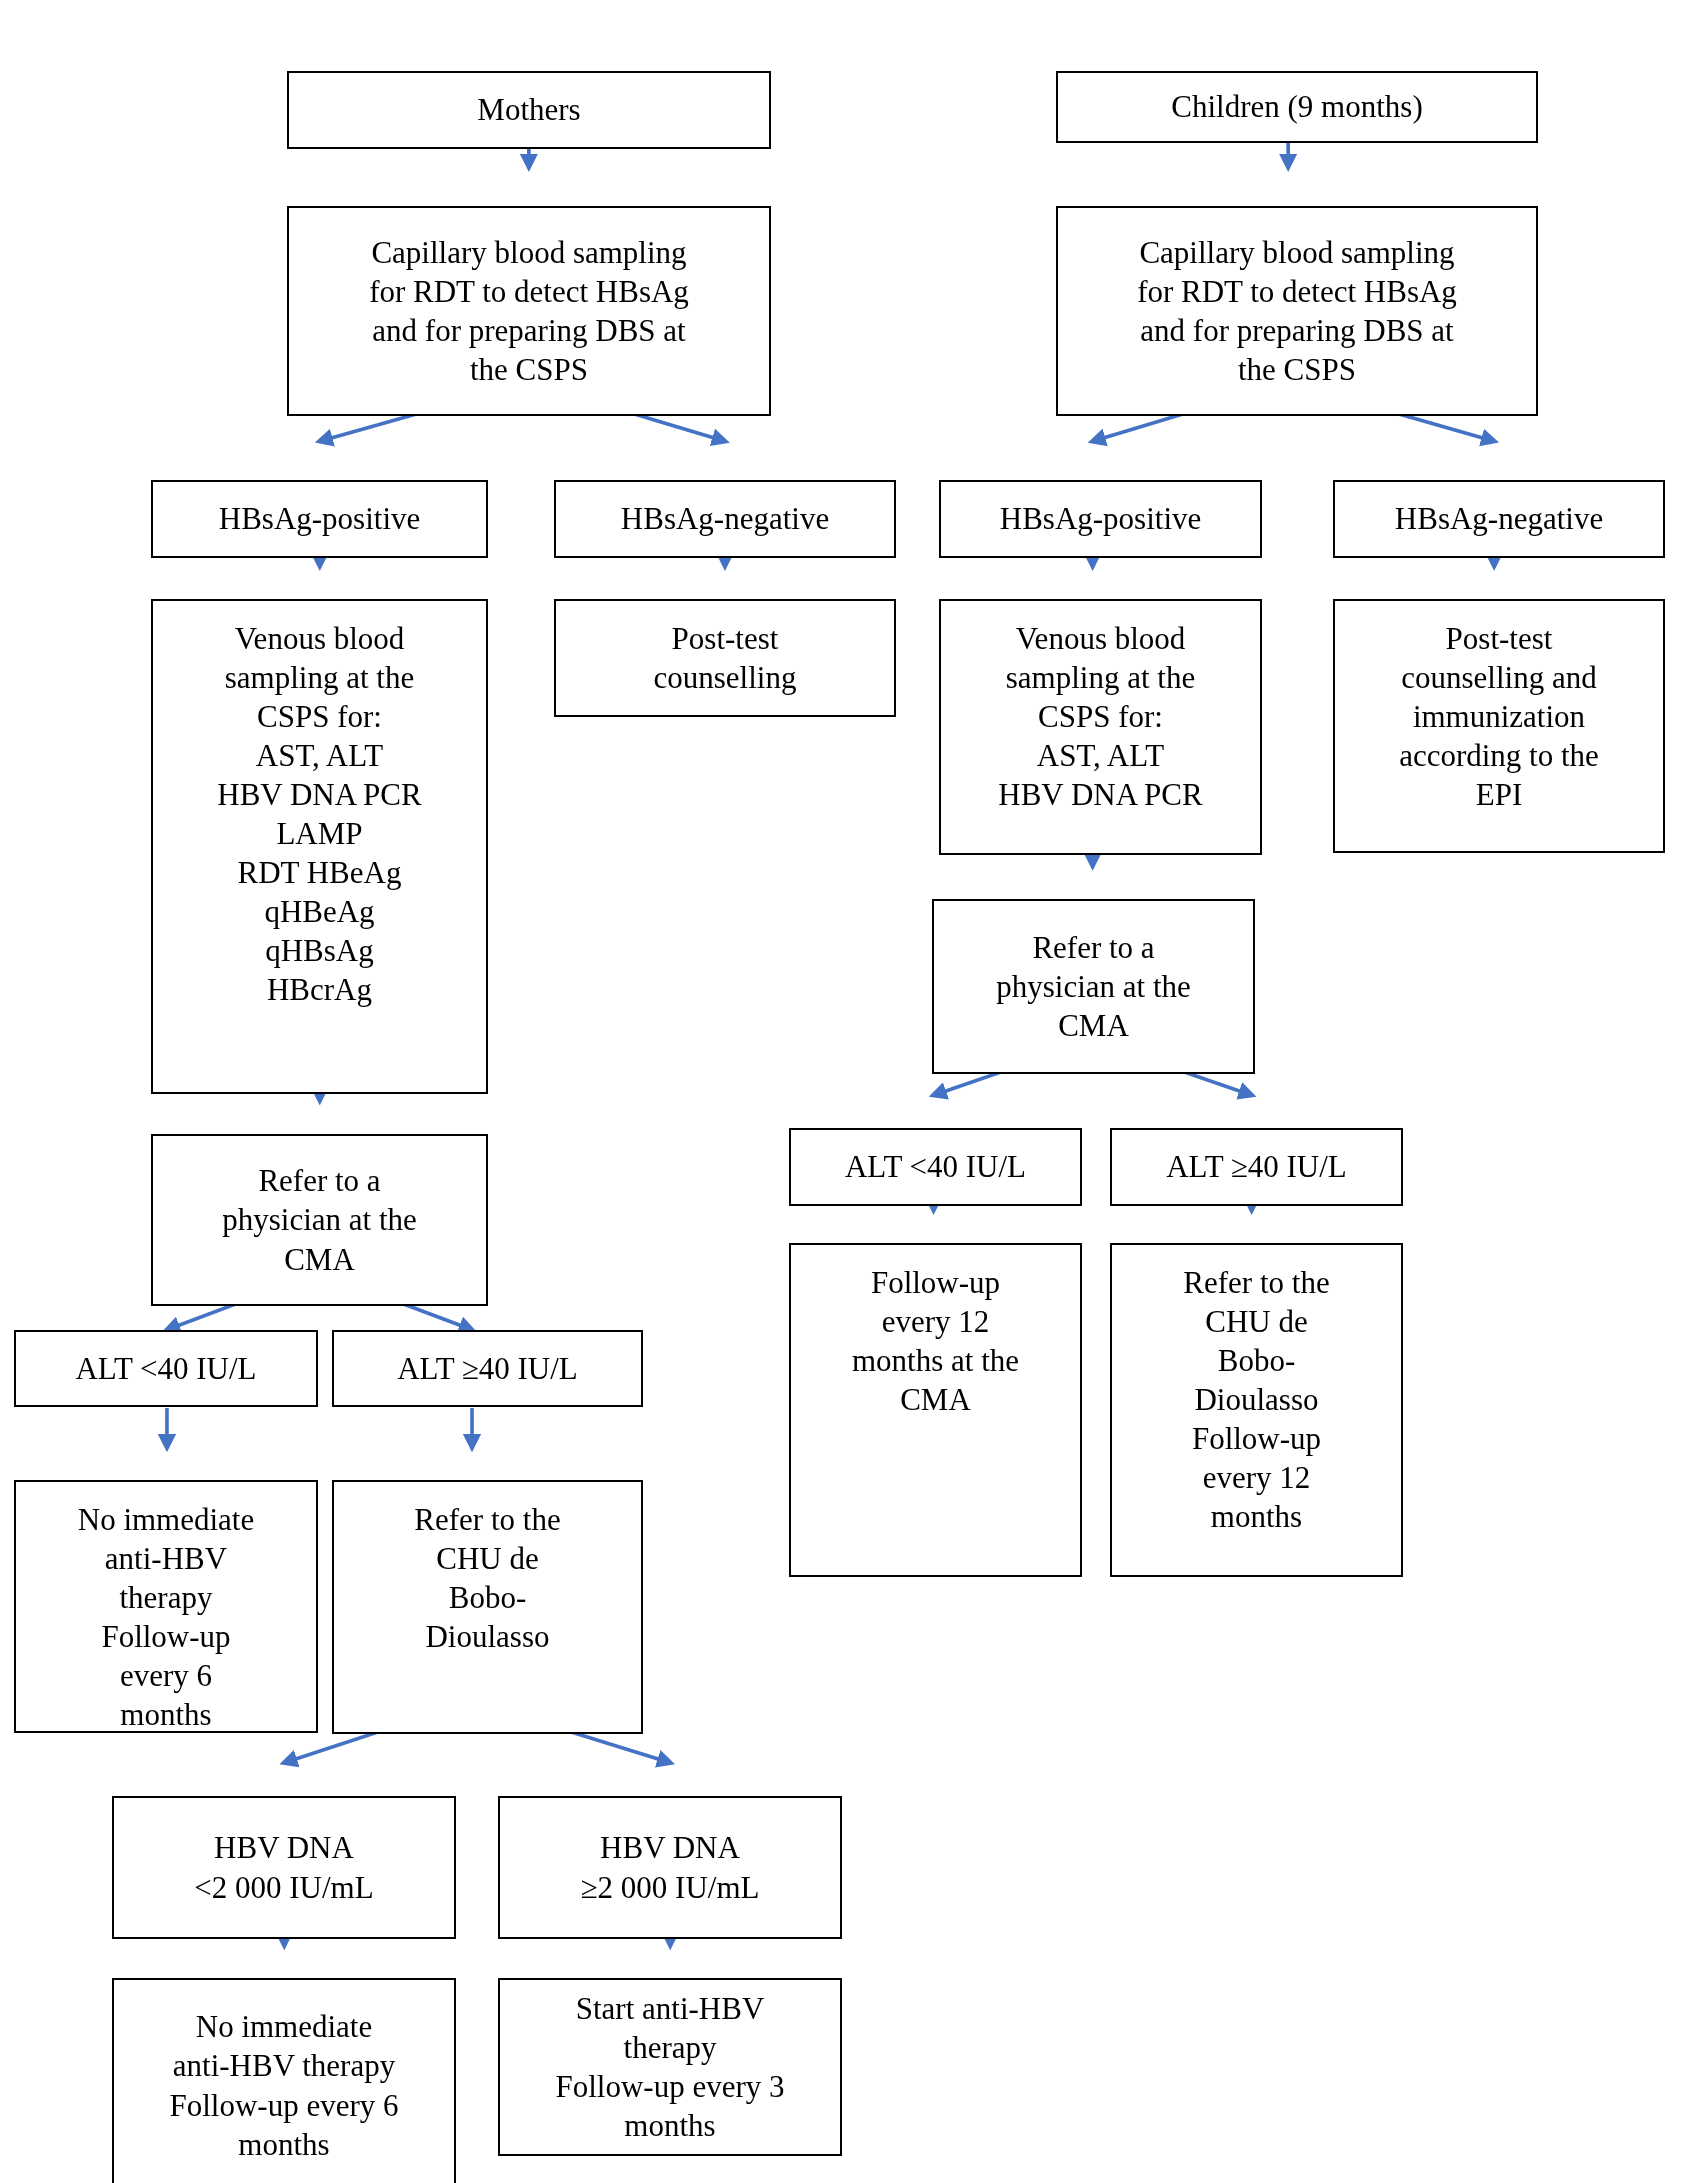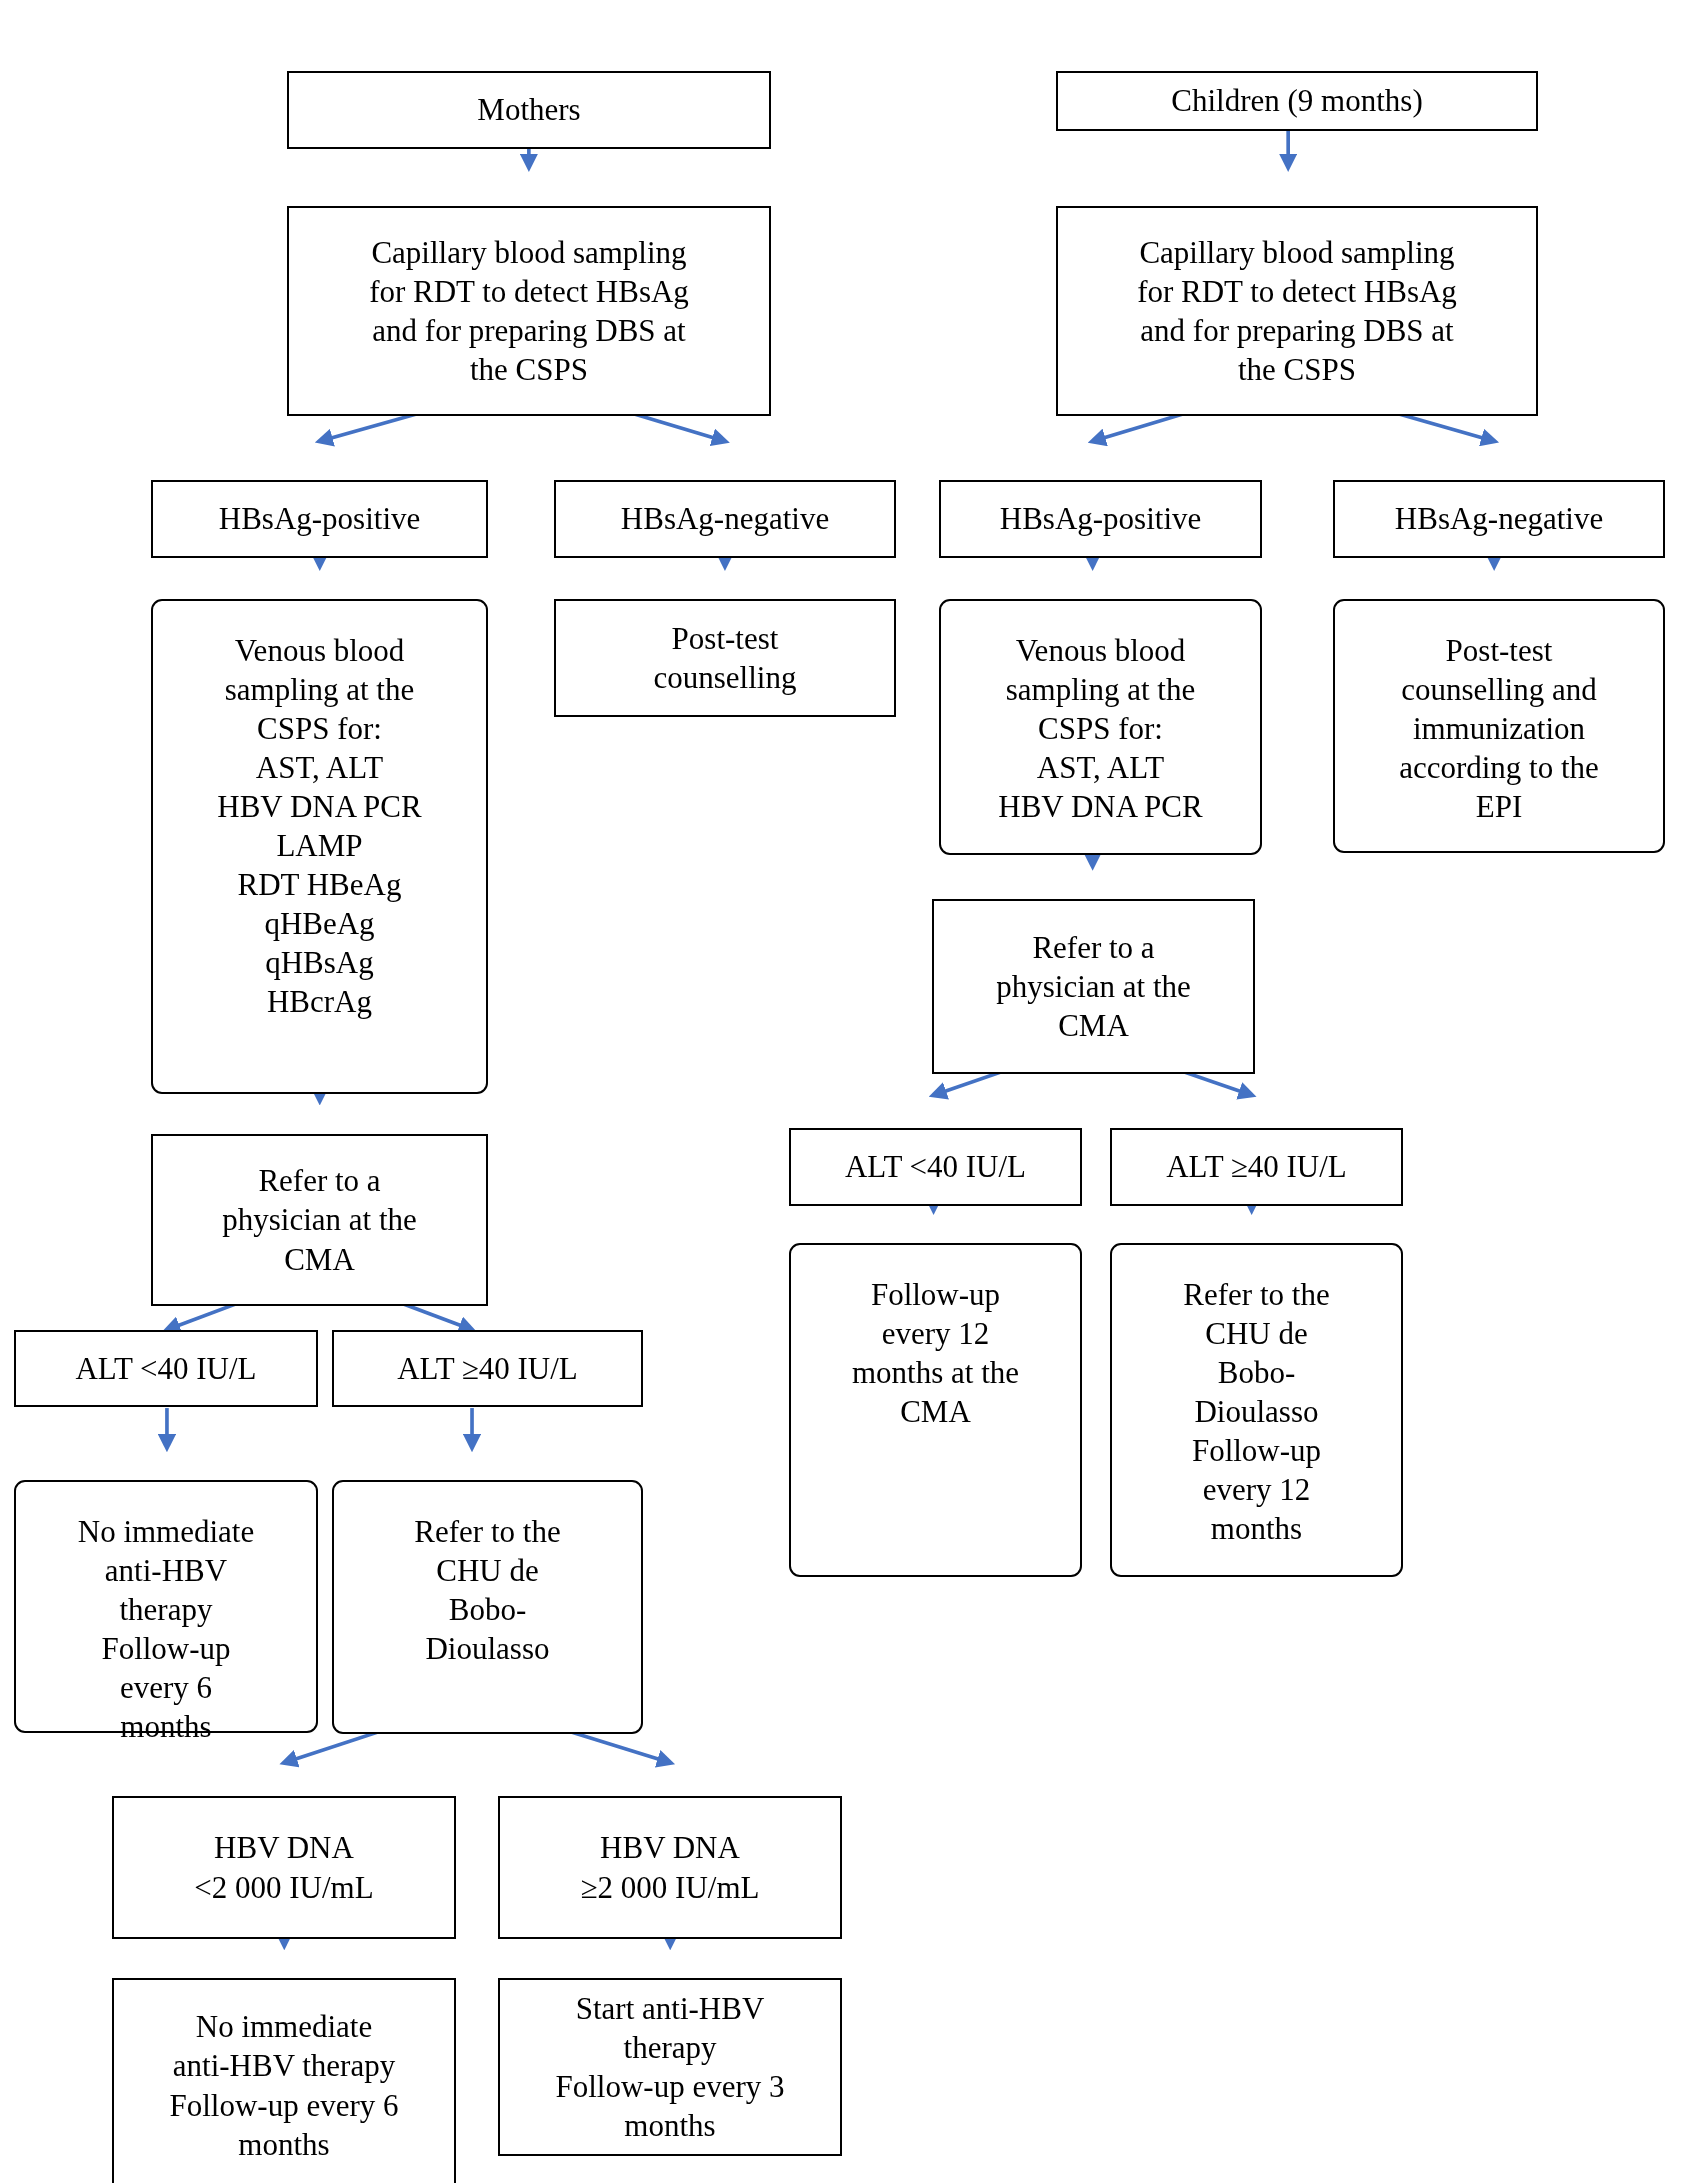--- a/index.html
+++ b/index.html
@@ -27,22 +27,21 @@
     color: #000000;
     font-size: 31px;
     line-height: 1.26;
     padding: 3.1px 5.2px;
     white-space: pre-line;
     z-index: 3;
     margin-top: 33px;
   }
   .node.top-align {
     align-items: flex-start;
-    padding-top: 30px;
-    border-radius: 11px;
+    padding-top: 18px;
   }
   svg.edges {
     position: absolute;
     left: 0;
     top: 0;
     width: 1707px;
     height: 2183px;
     z-index: 1;
     pointer-events: none;
   }
@@ -159,21 +158,21 @@
   <div class="node" style="left:112px; top:1945px; width:344px; height:215px;">No immediate
 anti-HBV therapy
 Follow-up every 6
 months</div>
 
   <div class="node" style="left:498px; top:1945px; width:344px; height:178px;">Start anti-HBV
 therapy
 Follow-up every 3
 months</div>
 
-  <div class="node" style="left:1056px; top:38px; width:482px; height:60px;">Children (9 months)</div>
+  <div class="node" style="left:1056px; top:38px; width:482px; height:72px;">Children (9 months)</div>
 
   <div class="node" style="left:1056px; top:173px; width:482px; height:210px;">Capillary blood sampling
 for RDT to detect HBsAg
 and for preparing DBS at
 the CSPS</div>
 
   <div class="node" style="left:939px; top:447px; width:323px; height:78px;">HBsAg-positive</div>
 
   <div class="node" style="left:1333px; top:447px; width:332px; height:78px;">HBsAg-negative</div>
 

